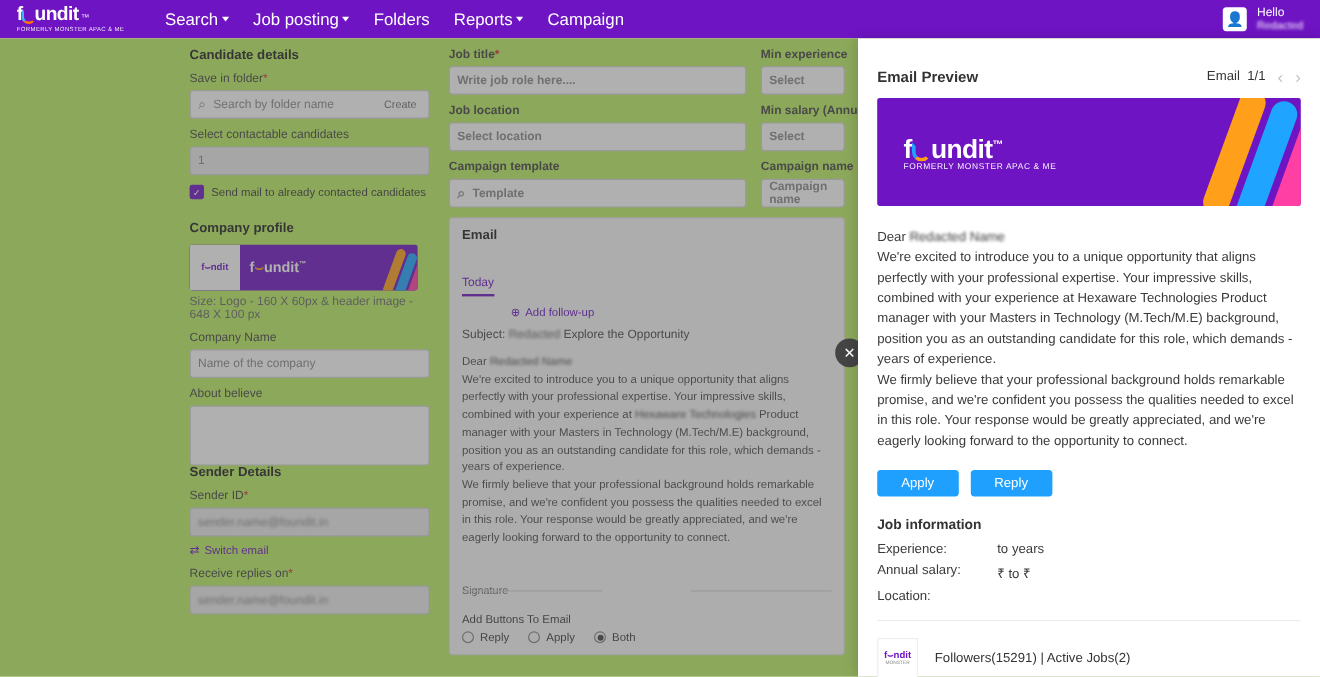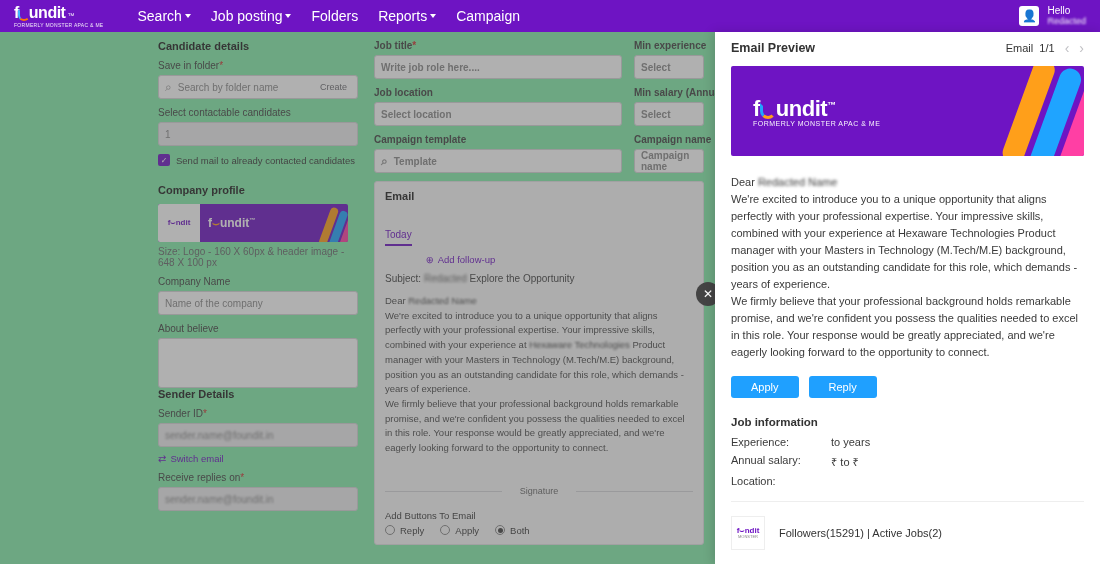--- a/index.html
+++ b/index.html
@@ -12,21 +12,21 @@
   .nav { display: flex; gap: 20px; margin-left: 34px; font-size: 14px; }
   .nav-item { display: flex; align-items: center; gap: 3px; cursor: pointer; }
   .chev { width: 0; height: 0; border-left: 3px solid transparent; border-right: 3px solid transparent; border-top: 4px solid #fff; }
   .user-block { margin-left: auto; display: flex; align-items: center; gap: 8px; }
   .avatar { width: 20px; height: 20px; border-radius: 3px; background: #fff; display: flex; align-items: center; justify-content: center; font-size: 12px; }
   .user-text { line-height: 1.05; }
   .user-text .hello { font-size: 10px; }
   .user-text .name { font-size: 9px; opacity: .95; filter: blur(1.2px); }
 
   .workspace { position: relative; height: 532px; }
-  .dim-overlay { position: absolute; inset: 0; background: #86efac; }
+  .dim-overlay { position: absolute; inset: 0; background: #bef264; }
   .mask { position: absolute; inset: 0; background: rgba(80,80,80,.45); }
 
   .form-area { position: absolute; left: 158px; top: 8px; right: 10px; bottom: 10px; display: flex; gap: 16px; }
   .col { flex: 0 0 auto; }
   .colA { width: 200px; }
   .colB { width: 330px; }
   .section-title { font-weight: 600; font-size: 11px; color: #222; margin-bottom: 8px; }
   .label { font-size: 10px; color: #444; margin: 8px 0 4px; }
   .req { color: #d32f2f; }
   .field { height: 24px; background: #fff; border: 1px solid #d5d5d8; border-radius: 3px; padding: 0 6px; display: flex; align-items: center; color: #8a8a8a; font-size: 10px; gap: 6px; }
@@ -50,34 +50,34 @@
   .email-block { border: 1px solid #e3e3e6; border-radius: 3px; padding: 8px 10px; margin-top: 8px; background:#fafafa; }
   .tabs { display: flex; align-items: center; gap: 14px; font-size: 10px; }
   .tab { padding: 4px 0; color: #666; }
   .tab.active { color: #6e14c3; border-bottom: 2px solid #6e14c3; }
   .add-follow { color: #6e14c3; display: inline-flex; align-items: center; gap: 4px; font-size: 9.5px; cursor:pointer;margin-top:48px; }
   .add-follow::before { content: '⊕'; }
   .subject { margin-top: 8px; font-size: 10px; color: #444; }
   .subject .blur { filter: blur(1.5px); color: #666; }
   .body-text { font-size: 9.5px; color: #4a4a4a; line-height: 1.55; margin-top: 10px; word-break: break-word; }
   .body-text .blur { filter: blur(1.3px); }
-  .sig { text-align: center; font-size: 9px; color: #6a6a6a; margin: 30px 0 14px; position: relative; }
+  .sig { text-align: left; font-size: 9px; color: #6a6a6a; margin: 30px 0 14px; position: relative; }
   .sig::before, .sig::after { content: ''; position: absolute; top: 50%; width: 38%; height: 1px; background: #d7d7da; }
   .sig::before { left: 0; } .sig::after { right: 0; }
   .btn-row { font-size: 9.5px; color: #3a3a3a; }
   .btn-row .opts { display: flex; gap: 16px; margin-top: 4px; align-items: center; }
   .radio { width: 10px; height: 10px; border: 1px solid #888; border-radius: 50%; display: inline-flex; align-items: center; justify-content: center; }
   .radio.on::after { content: ''; width: 5px; height: 5px; background: #444; border-radius: 50%; }
   .opt { display: inline-flex; align-items: center; gap: 5px; }
 
   .close-btn { position: absolute; width: 24px; height: 24px; border-radius: 50%; background: #444; color: #fff; display: flex; align-items: center; justify-content: center; font-size: 12px; cursor: pointer; z-index: 5; top: 250px; left: 696px; }
 
   
   .preview { position: absolute; top: 0; right: 0; width: 385px; height: 532px; background: #fff; box-shadow: -2px 0 10px rgba(0,0,0,.15); z-index: 10; display: flex; flex-direction: column; }
-  .pv-head { display: flex; align-items: center; padding: 8px 16px 10px; }
+  .pv-head { display: flex; align-items: center; padding: 24px 16px 10px; }
   .pv-title { font-weight: 600; font-size: 12.5px; }
   .pv-count { margin-left: auto; font-size: 11px; color: #333; display: flex; align-items: center; gap: 10px; }
   .pv-arrow { color: #c0c0c4; font-size: 14px; cursor: pointer; }
   .pv-scroll { overflow-y: auto; padding: 0 16px 16px; }
   .pv-banner { height: 90px; background: #6e14c3; border-radius: 2px; position: relative; overflow: hidden; display: flex; align-items: center; padding-left: 22px; }
   .pv-banner .brand { color: #fff; font-weight: 700; font-size: 22px; letter-spacing: -.5px; }
   .pv-banner .brand-sub { color: #fff; font-size: 7px; letter-spacing: .5px; opacity:.95; display:block; margin-top:-2px; }
   .pv-swoosh { position: absolute; right: -10px; bottom: -20px; display: flex; gap: 6px; transform: rotate(20deg); }
   .pv-sw { width: 22px; height: 110px; border-radius: 11px; }
   .pv-body { font-size: 11px; color: #3a3a3a; line-height: 1.55; margin-top: 18px; }

